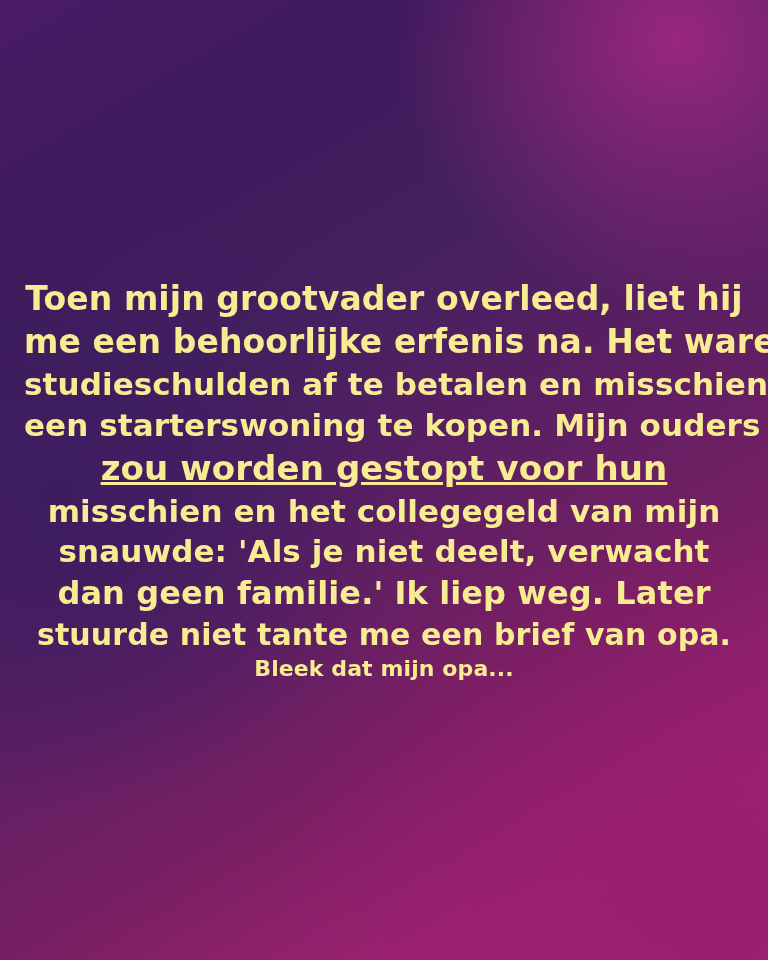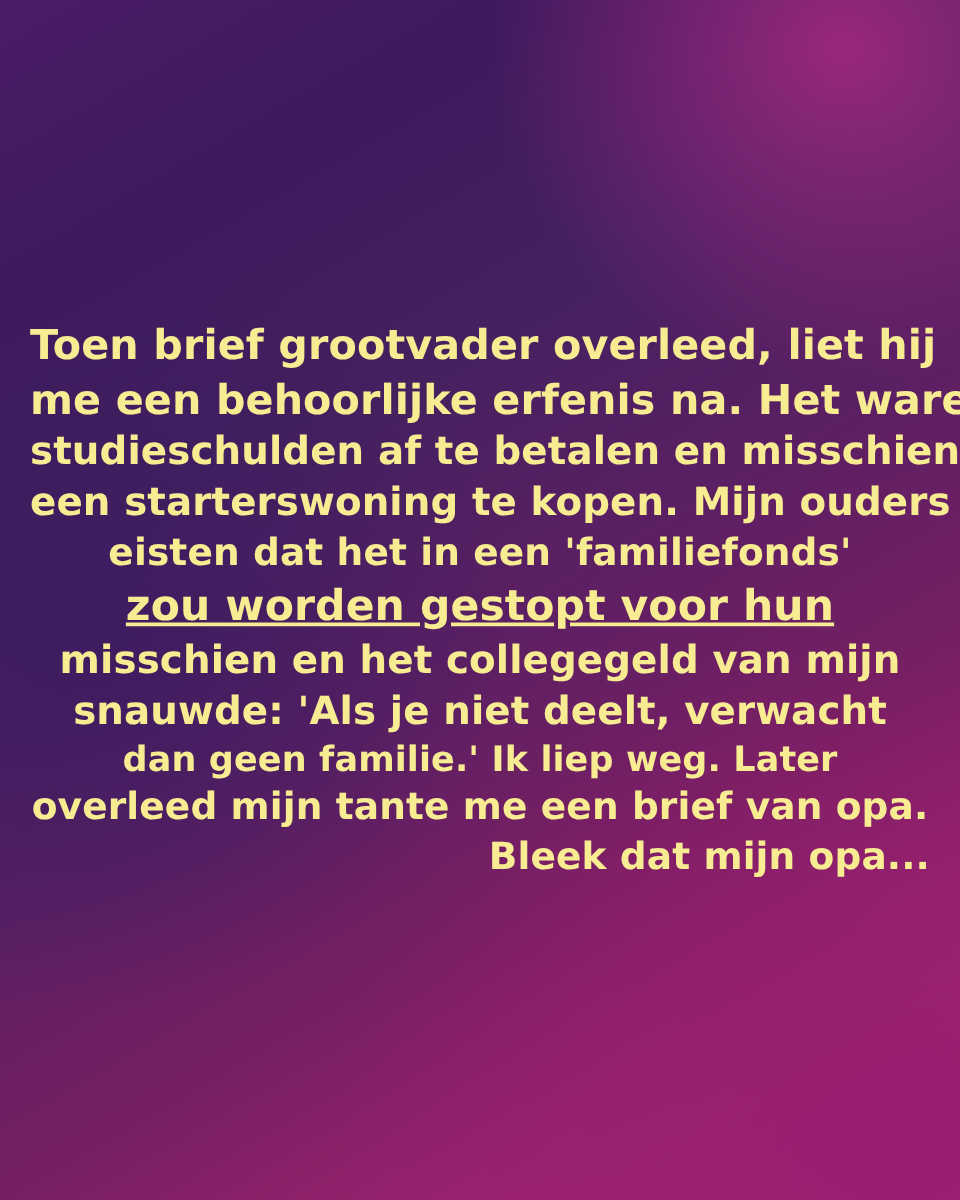--- a/index.html
+++ b/index.html
@@ -43,34 +43,33 @@
   .l1  { font-size: 33px; }
   .l2  { font-size: 33px; }
   .l3  { font-size: 33px; }
   .l4  { font-size: 31px; font-weight: 600; }
   .l5  { font-size: 31px; font-weight: 600; text-align: center; }
   .l6  { font-size: 30px; font-weight: 600; }
   .l7  { font-size: 34px; text-decoration: underline; }
   .l8  { font-size: 31px; font-weight: 600; }
   .l9  { font-size: 33px; }
   .l10 { font-size: 31px; font-weight: 600; }
-  .l11 { font-size: 28px; }
+  .l11 { font-size: 32px; }
   .l12 { font-size: 30px; font-weight: 600; }
-  .l13 { font-size: 30px; text-align: right; }
+  .l13 { font-size: 22px; }
 </style>
 </head>
 <body>
 
 <div class="poster">
   <div class="text-block">
-    <span class="line l1">Toen brief grootvader overleed, liet hij</span>
+    <span class="line l1">Toen mijn grootvader overleed, liet hij</span>
     <span class="line l2">me een behoorlijke erfenis na. Het waren</span>
     <span class="line l4">studieschulden af te betalen en misschien</span>
     <span class="line l5">een starterswoning te kopen. Mijn ouders</span>
-    <span class="line l6">eisten dat het in een 'familiefonds'</span>
     <span class="line l7">zou worden gestopt voor hun</span>
     <span class="line l8">misschien en het collegegeld van mijn</span>
     <span class="line l10">snauwde: 'Als je niet deelt, verwacht</span>
     <span class="line l11">dan geen familie.' Ik liep weg. Later</span>
-    <span class="line l12">overleed mijn tante me een brief van opa.</span>
+    <span class="line l12">stuurde niet tante me een brief van opa.</span>
     <span class="line l13">Bleek dat mijn opa...</span>
   </div>
 </div>
 
 </body></html>

